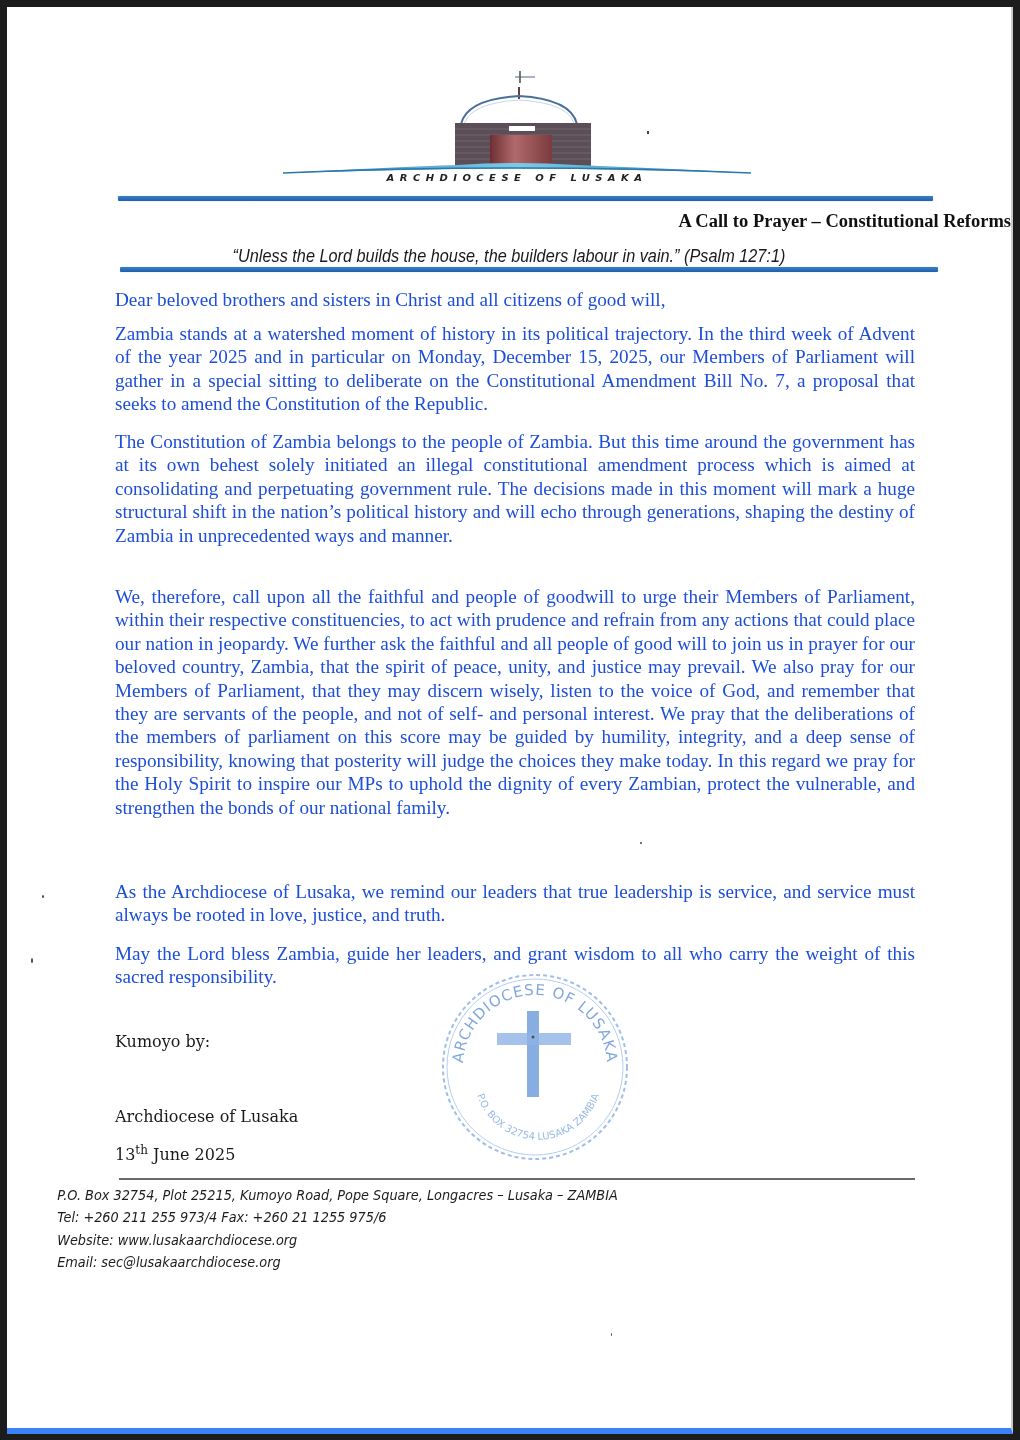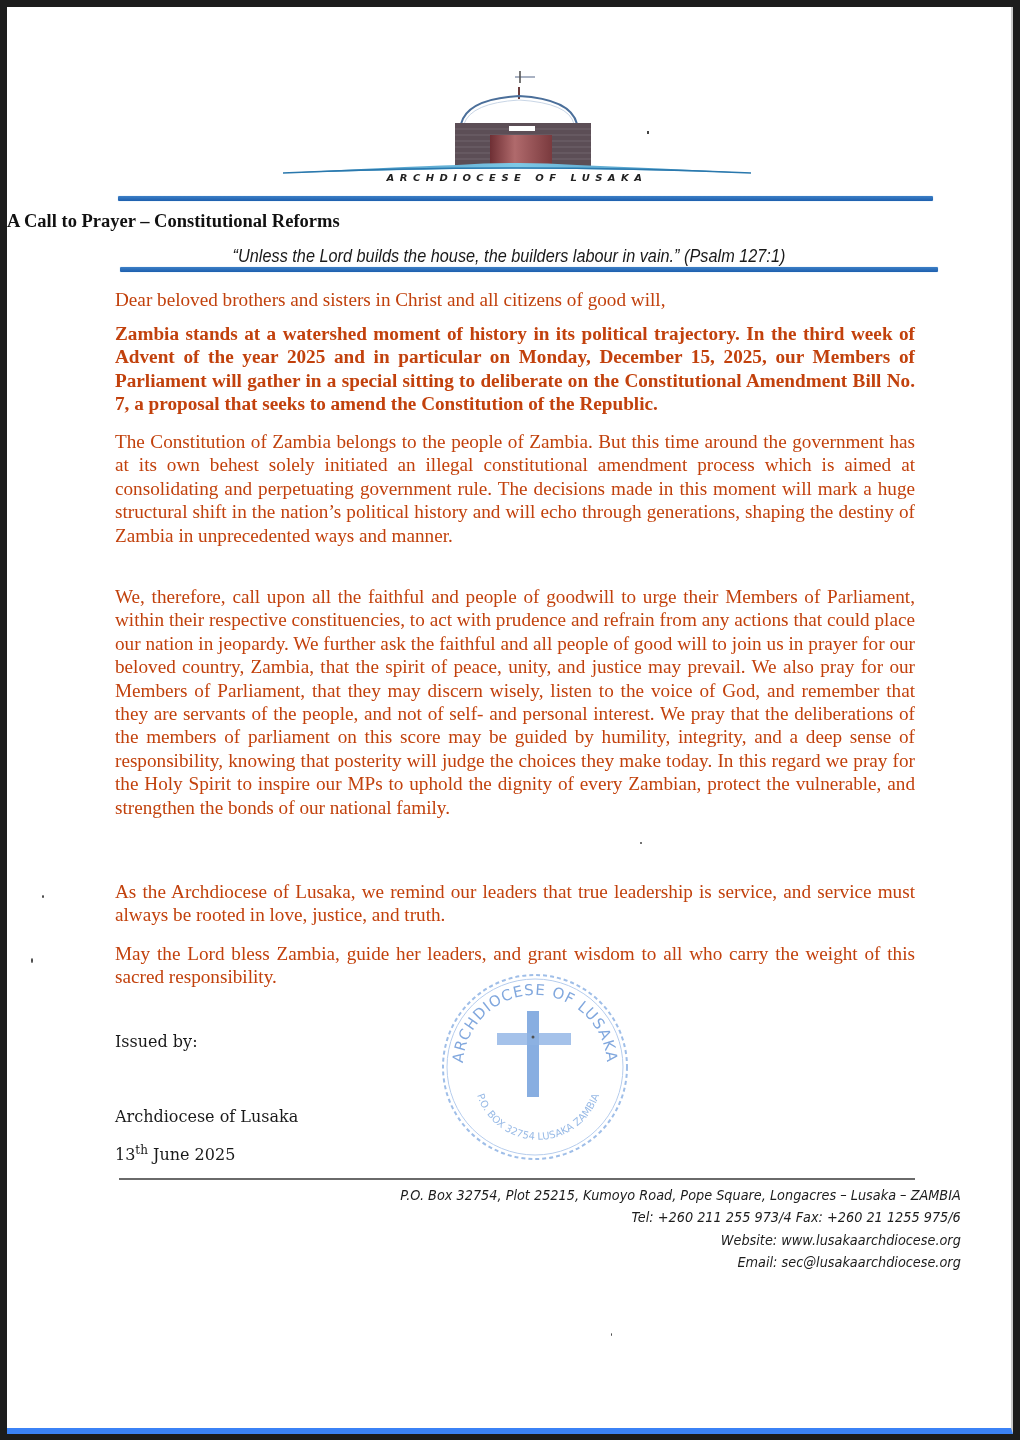--- a/index.html
+++ b/index.html
@@ -32,63 +32,63 @@
 
   .rule {
     position: absolute; height: 5px;
     background: linear-gradient(#3d7fc6, #1d5fae);
     border-radius: 1px;
     box-shadow: 0 0 1px #7fb3e3;
   }
 
   .title {
     left: 0; width: 1004px; top: 204px;
-    text-align: left;
+    text-align: right;
     font-family: "Liberation Serif", serif;
     font-weight: bold; font-size: 18.5px; color: #111;
   }
   .quote {
     left: 0; width: 1004px; top: 239px;
     text-align: center;
     font-family: "Liberation Sans", sans-serif;
     font-style: italic; font-size: 17.5px; color: #1a1a1a;
     transform: scaleX(0.93); transform-origin: 50% 50%;
   }
 
   .body-text {
     left: 108px; width: 800px;
     font-family: "Liberation Serif", serif;
-    font-size: 19.2px; line-height: 23.4px; color: #c2410c;
+    font-size: 19.2px; line-height: 23.4px; color: #1d4ed8;
   }
   .body-text p {
     margin: 0; text-align: justify;
   }
   .salutation { top: 281px; }
-  .p1 { top: 315px; font-weight: bold; }
+  .p1 { top: 315px; }
   .p2 { top: 423px; }
   .p3 { top: 578px; }
   .p4 { top: 873px; }
   .p5 { top: 935px; }
 
   .sig {
     left: 108px;
     font-family: "DejaVu Serif", serif;
     font-size: 16px; color: #1a1a1a;
   }
   .sig sup { font-size: 12px; vertical-align: 6px; }
 
   .stamp { left: 428px; top: 962px; width: 200px; height: 196px; opacity: 0.85; }
 
   .footer-rule {
     position: absolute; left: 112px; top: 1171px; width: 796px; height: 1.5px;
     background: #6a6a6a;
   }
   .footer {
     left: 0; width: 1004px; top: 1177px;
-    text-align: right;
+    text-align: left;
     font-family: "DejaVu Sans", sans-serif;
     font-style: italic; font-size: 14.3px; line-height: 22.3px; color: #1c1c1c;
   }
   .footer div { transform: scaleX(0.9); }
 
   .speck { position: absolute; background: #444; border-radius: 50%; }
 </style>
 </head>
 <body>
 
@@ -155,21 +155,21 @@
   <div class="abs body-text p3">
     <p>We, therefore, call upon all the faithful and people of goodwill to urge their Members of Parliament, within their respective constituencies, to act with prudence and refrain from any actions that could place our nation in jeopardy. We further ask the faithful and all people of good will to join us in prayer for our beloved country, Zambia, that the spirit of peace, unity, and justice may prevail. We also pray for our Members of Parliament, that they may discern wisely, listen to the voice of God, and remember that they are servants of the people, and not of self- and personal interest. We pray that the deliberations of the members of parliament on this score may be guided by humility, integrity, and a deep sense of responsibility, knowing that posterity will judge the choices they make today. In this regard we pray for the Holy Spirit to inspire our MPs to uphold the dignity of every Zambian, protect the vulnerable, and strengthen the bonds of our national family.</p>
   </div>
   <div class="abs body-text p4">
     <p>As the Archdiocese of Lusaka, we remind our leaders that true leadership is service, and service must always be rooted in love, justice, and truth.</p>
   </div>
   <div class="abs body-text p5">
     <p>May the Lord bless Zambia, guide her leaders, and grant wisdom to all who carry the weight of this sacred responsibility.</p>
   </div>
 
-  <div class="abs sig" style="top:1025px;">Issued by:</div>
+  <div class="abs sig" style="top:1025px;">Kumoyo by:</div>
   <div class="abs sig" style="top:1100px;">Archdiocese of Lusaka</div>
   <div class="abs sig" style="top:1136px;"><span>13</span><sup>th</sup><span> June 2025</span></div>
 
   <div class="abs stamp">
     <svg width="200" height="196" viewBox="0 0 200 196">
       <defs>
         <path id="topArc" d="M28 98 A72 72 0 0 1 172 98"></path>
         <path id="botArc" d="M40 118 A64 64 0 0 0 166 118"></path>
       </defs>
       <circle cx="100" cy="98" r="92" fill="none" stroke="#8fb3e4" stroke-width="2" stroke-dasharray="4 3"></circle>

